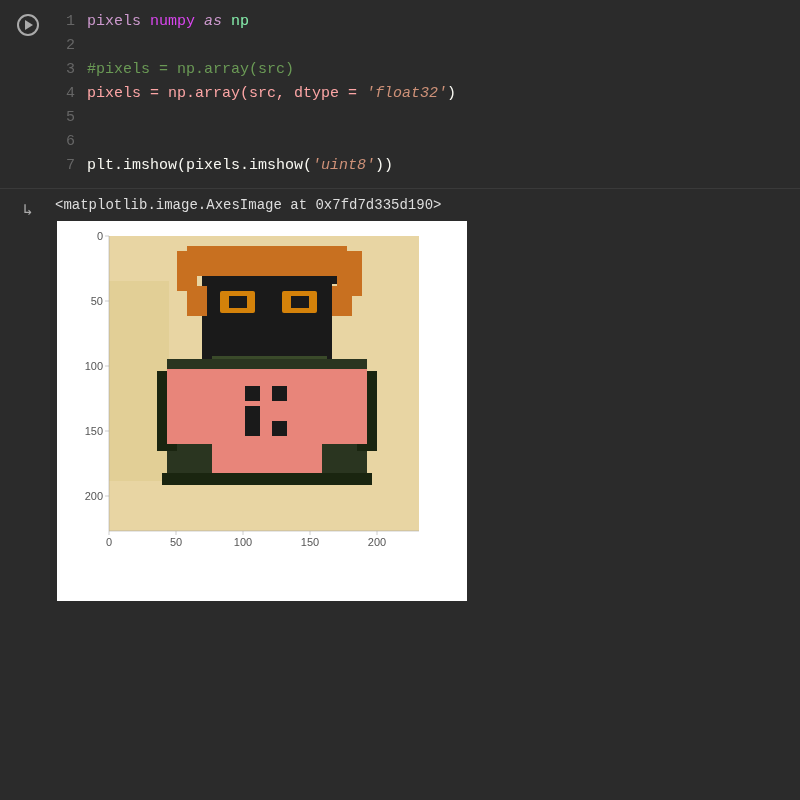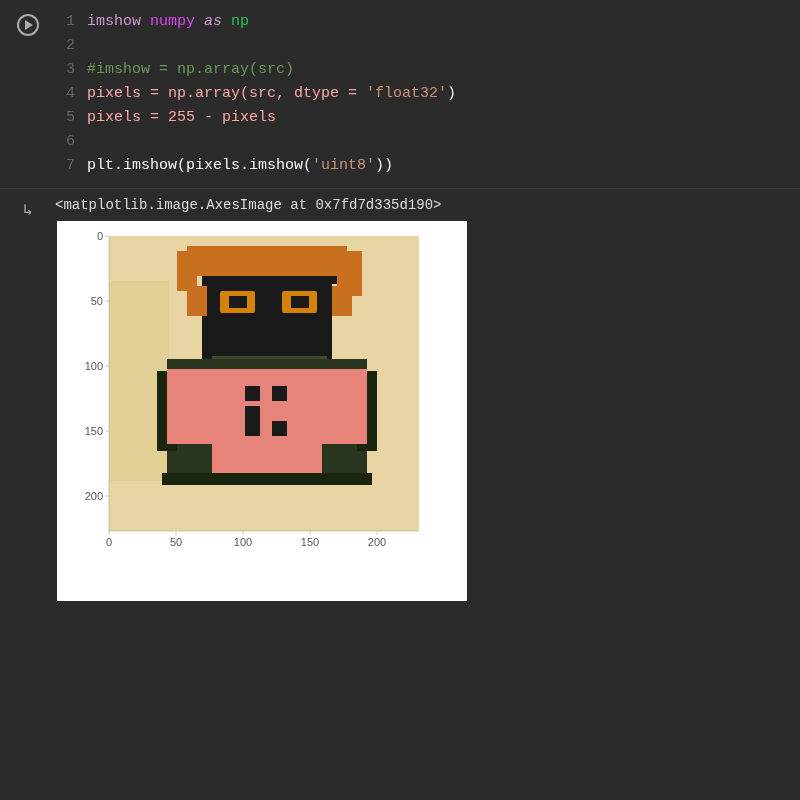--- a/index.html
+++ b/index.html
@@ -75,26 +75,26 @@
     }
 
     .line-code {
       white-space: pre;
     }
 
     
     .kw-import { color: #cc99cd; }   
     .kw-as { color: #cc99cd; font-style: italic; }
     .id-numpy { color: #d946ef; }
-    .id-np { color: #22c55e; }
+    .id-np { color: #86efac; }
     .comment { color: #6a9955; }
     .id-pixels { color: #fca5a5; }
     .op { color: #f8f8f2; }
     .fn { color: #f8f8f2; }
-    .str { color: #ce9178; }
+    .str { color: #ce9178; font-style: italic; }
 
     
     .output-cell {
       background: #2b2b2b;
       padding: 8px 0;
     }
 
     .output-row {
       display: flex;
       align-items: flex-start;
@@ -148,41 +148,40 @@
   <div class="cell-row">
     <div class="run-button-area">
       <div class="run-button">
         <div class="run-button-triangle"></div>
       </div>
     </div>
     <div class="code-content">
 
       <div class="code-line">
         <span class="line-num">1</span>
-        <span class="line-code"><span class="kw-import">imshow</span><span class="id-numpy"> numpy </span><span class="kw-as">as</span><span class="id-np"> np</span></span>
+        <span class="line-code"><span class="kw-import">pixels</span><span class="id-numpy"> numpy </span><span class="kw-as">as</span><span class="id-np"> np</span></span>
       </div>
 
       <div class="code-line">
         <span class="line-num">2</span>
         <span class="line-code"> </span>
       </div>
 
       <div class="code-line">
         <span class="line-num">3</span>
-        <span class="line-code comment">#imshow = np.array(src)</span>
+        <span class="line-code comment">#pixels = np.array(src)</span>
       </div>
 
       <div class="code-line">
         <span class="line-num">4</span>
         <span class="line-code"><span class="id-pixels">pixels = np.array(src, dtype = </span><span class="str">'float32'</span><span class="op">)</span></span>
       </div>
 
       <div class="code-line">
         <span class="line-num">5</span>
-        <span class="line-code"><span class="id-pixels">pixels = 255 - pixels</span></span>
       </div>
 
       <div class="code-line">
         <span class="line-num">6</span>
       </div>
 
       <div class="code-line">
         <span class="line-num">7</span>
         <span class="line-code"><span class="fn">plt.imshow(pixels.imshow(</span><span class="str">'uint8'</span><span class="op">))</span></span>
       </div>

